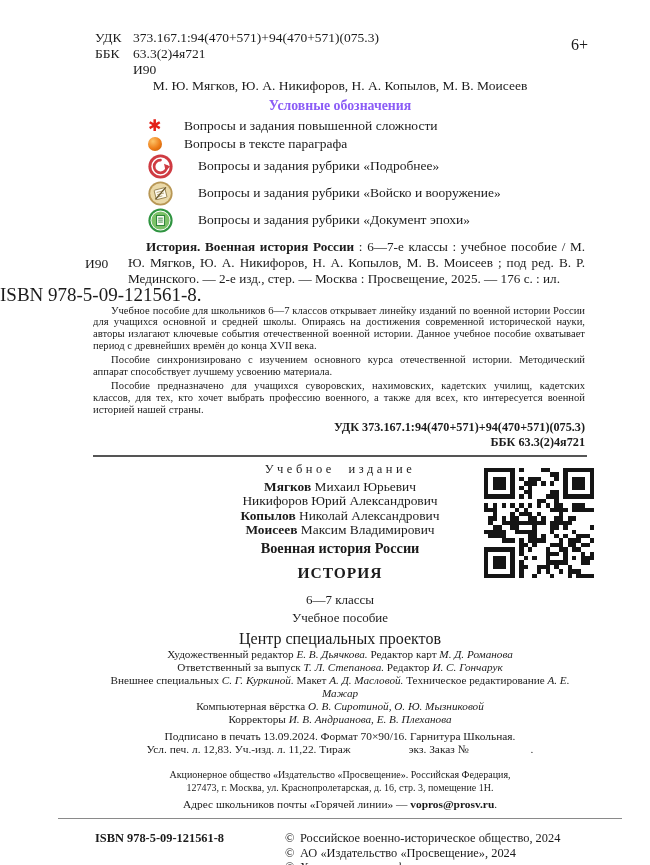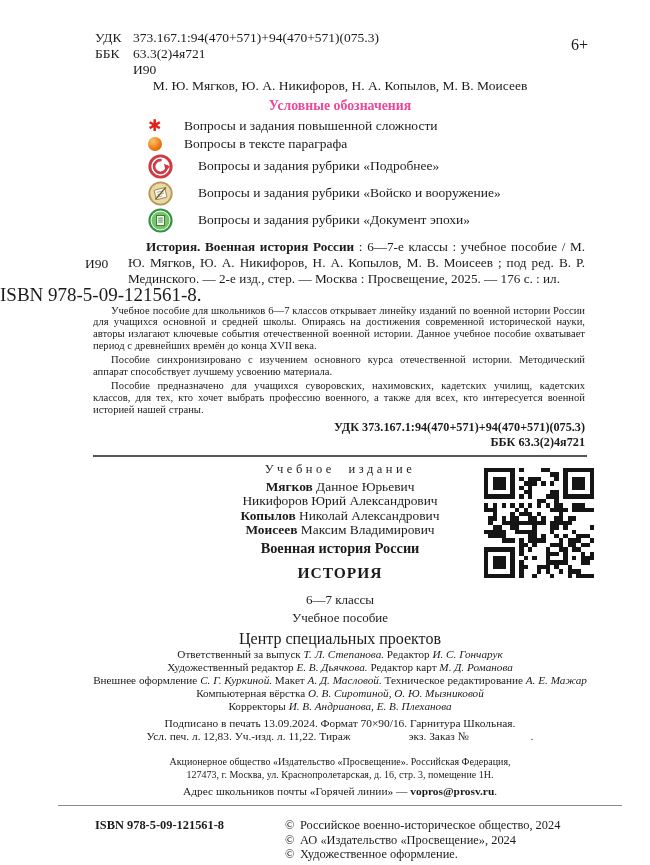--- a/index.html
+++ b/index.html
@@ -11,21 +11,21 @@
     color:#1b1b1b;
   }
   
   .top-codes { padding-top:30px; margin-left:95px; font-size:13.5px; line-height:15.8px; }
   .top-codes .lbl { display:inline-block; width:38px; }
   .age-badge { position:absolute; top:36px; right:62px; font-size:16px; }
   
   .band { margin-left:93px; margin-right:63px; text-align:center; }
   .authors-heading { font-weight:bold; font-size:13.5px; margin-top:4px; }
   .authors-line { font-size:13.5px; margin-top:1px; }
-  .legend-title { font-weight:bold; font-size:13.8px; margin-top:4px; color:#ec4899; }
+  .legend-title { font-weight:bold; font-size:13.8px; margin-top:4px; color:#8b5cf6; }
   
   .legend { margin-left:148px; margin-top:3px; font-size:13.5px; }
   .legend-row { display:flex; align-items:center; min-height:17px; margin-bottom:1px; }
   .legend-row.big { min-height:26px; }
   .icon-cell { width:36px; display:flex; align-items:center; }
   .legend-text { white-space:nowrap; }
   .legend-row.big .legend-text { padding-left:14px; }
   .ast { font-family:"DejaVu Sans",sans-serif; color:#e3211a; font-size:16px; font-weight:bold; line-height:1; }
   .orange-dot { width:14px; height:14px; border-radius:50%;
     background:radial-gradient(circle at 35% 30%, #fdc468, #ee7d18 55%, #c25a04 95%); }
@@ -355,34 +355,34 @@
           <rect x="11" y="24" width="1" height="1"></rect>
           <rect x="15" y="24" width="1" height="1"></rect>
           <rect x="19" y="24" width="1" height="1"></rect>
           <rect x="21" y="24" width="1" height="1"></rect>
           <rect x="22" y="24" width="1" height="1"></rect>
           <rect x="23" y="24" width="1" height="1"></rect>
           <rect x="24" y="24" width="1" height="1"></rect>
         </svg></div>
     <div class="band edition-heading">Учебное издание</div>
     <div class="band names">
-      <div><span style="font-weight: bold;">Мягков</span><span> Данное Юрьевич</span></div>
+      <div><span style="font-weight: bold;">Мягков</span><span> Михаил Юрьевич</span></div>
       <div><span style="font-weight: normal;">Никифоров</span><span> Юрий Александрович</span></div>
       <div><span style="font-weight: bold;">Копылов</span><span> Николай Александрович</span></div>
       <div><span style="font-weight: bold;">Моисеев</span><span> Максим Владимирович</span></div>
     </div>
     <div class="band title-sub">Военная история России</div>
     <div class="band title-main">ИСТОРИЯ</div>
     <div class="band grades">6—7 классы</div>
     <div class="band pub-type">Учебное пособие</div>
     <div class="band center-line">Центр специальных проектов</div>
     <div class="band credits">
+      <div><span>Художественный редактор </span><span style="font-style: italic;">Е. В. Дьячкова.</span><span> Редактор карт </span><span style="font-style: italic;">М. Д. Романова</span></div>
       <div><span>Ответственный за выпуск </span><span style="font-style: italic;">Т. Л. Степанова.</span><span> Редактор </span><span style="font-style: italic;">И. С. Гончарук</span></div>
-      <div><span>Художественный редактор </span><span style="font-style: italic;">Е. В. Дьячкова.</span><span> Редактор карт </span><span style="font-style: italic;">М. Д. Романова</span></div>
-      <div><span>Внешнее оформление </span><span style="font-style: italic;">С. Г. Куркиной.</span><span> Макет </span><span style="font-style: italic;">А. Д. Масловой.</span><span> Техническое редактирование </span><span style="font-style: italic;">А. Е. Мажар</span></div>
+      <div><span>Внешнее специальных </span><span style="font-style: italic;">С. Г. Куркиной.</span><span> Макет </span><span style="font-style: italic;">А. Д. Масловой.</span><span> Техническое редактирование </span><span style="font-style: italic;">А. Е. Мажар</span></div>
       <div><span>Компьютерная вёрстка </span><span style="font-style: italic;">О. В. Сиротиной, О. Ю. Мызниковой</span></div>
       <div><span>Корректоры </span><span style="font-style: italic;">И. В. Андрианова, Е. В. Плеханова</span></div>
     </div>
     <div class="band print-info">
       <div><span>Подписано в печать 13.09.2024. Формат 70×90/16. Гарнитура Школьная.</span></div>
       <div><span>Усл. печ. л. 12,83. Уч.-изд. л. 11,22. Тираж</span><span class="gap" style="width: 58px;"></span><span>экз. Заказ №</span><span class="gap" style="width: 62px;"></span><span>.</span></div>
     </div>
     <div class="band publisher">
       <div>Акционерное общество «Издательство «Просвещение». Российская Федерация,</div>
       <div>127473, г. Москва, ул. Краснопролетарская, д. 16, стр. 3, помещение 1Н.</div>

